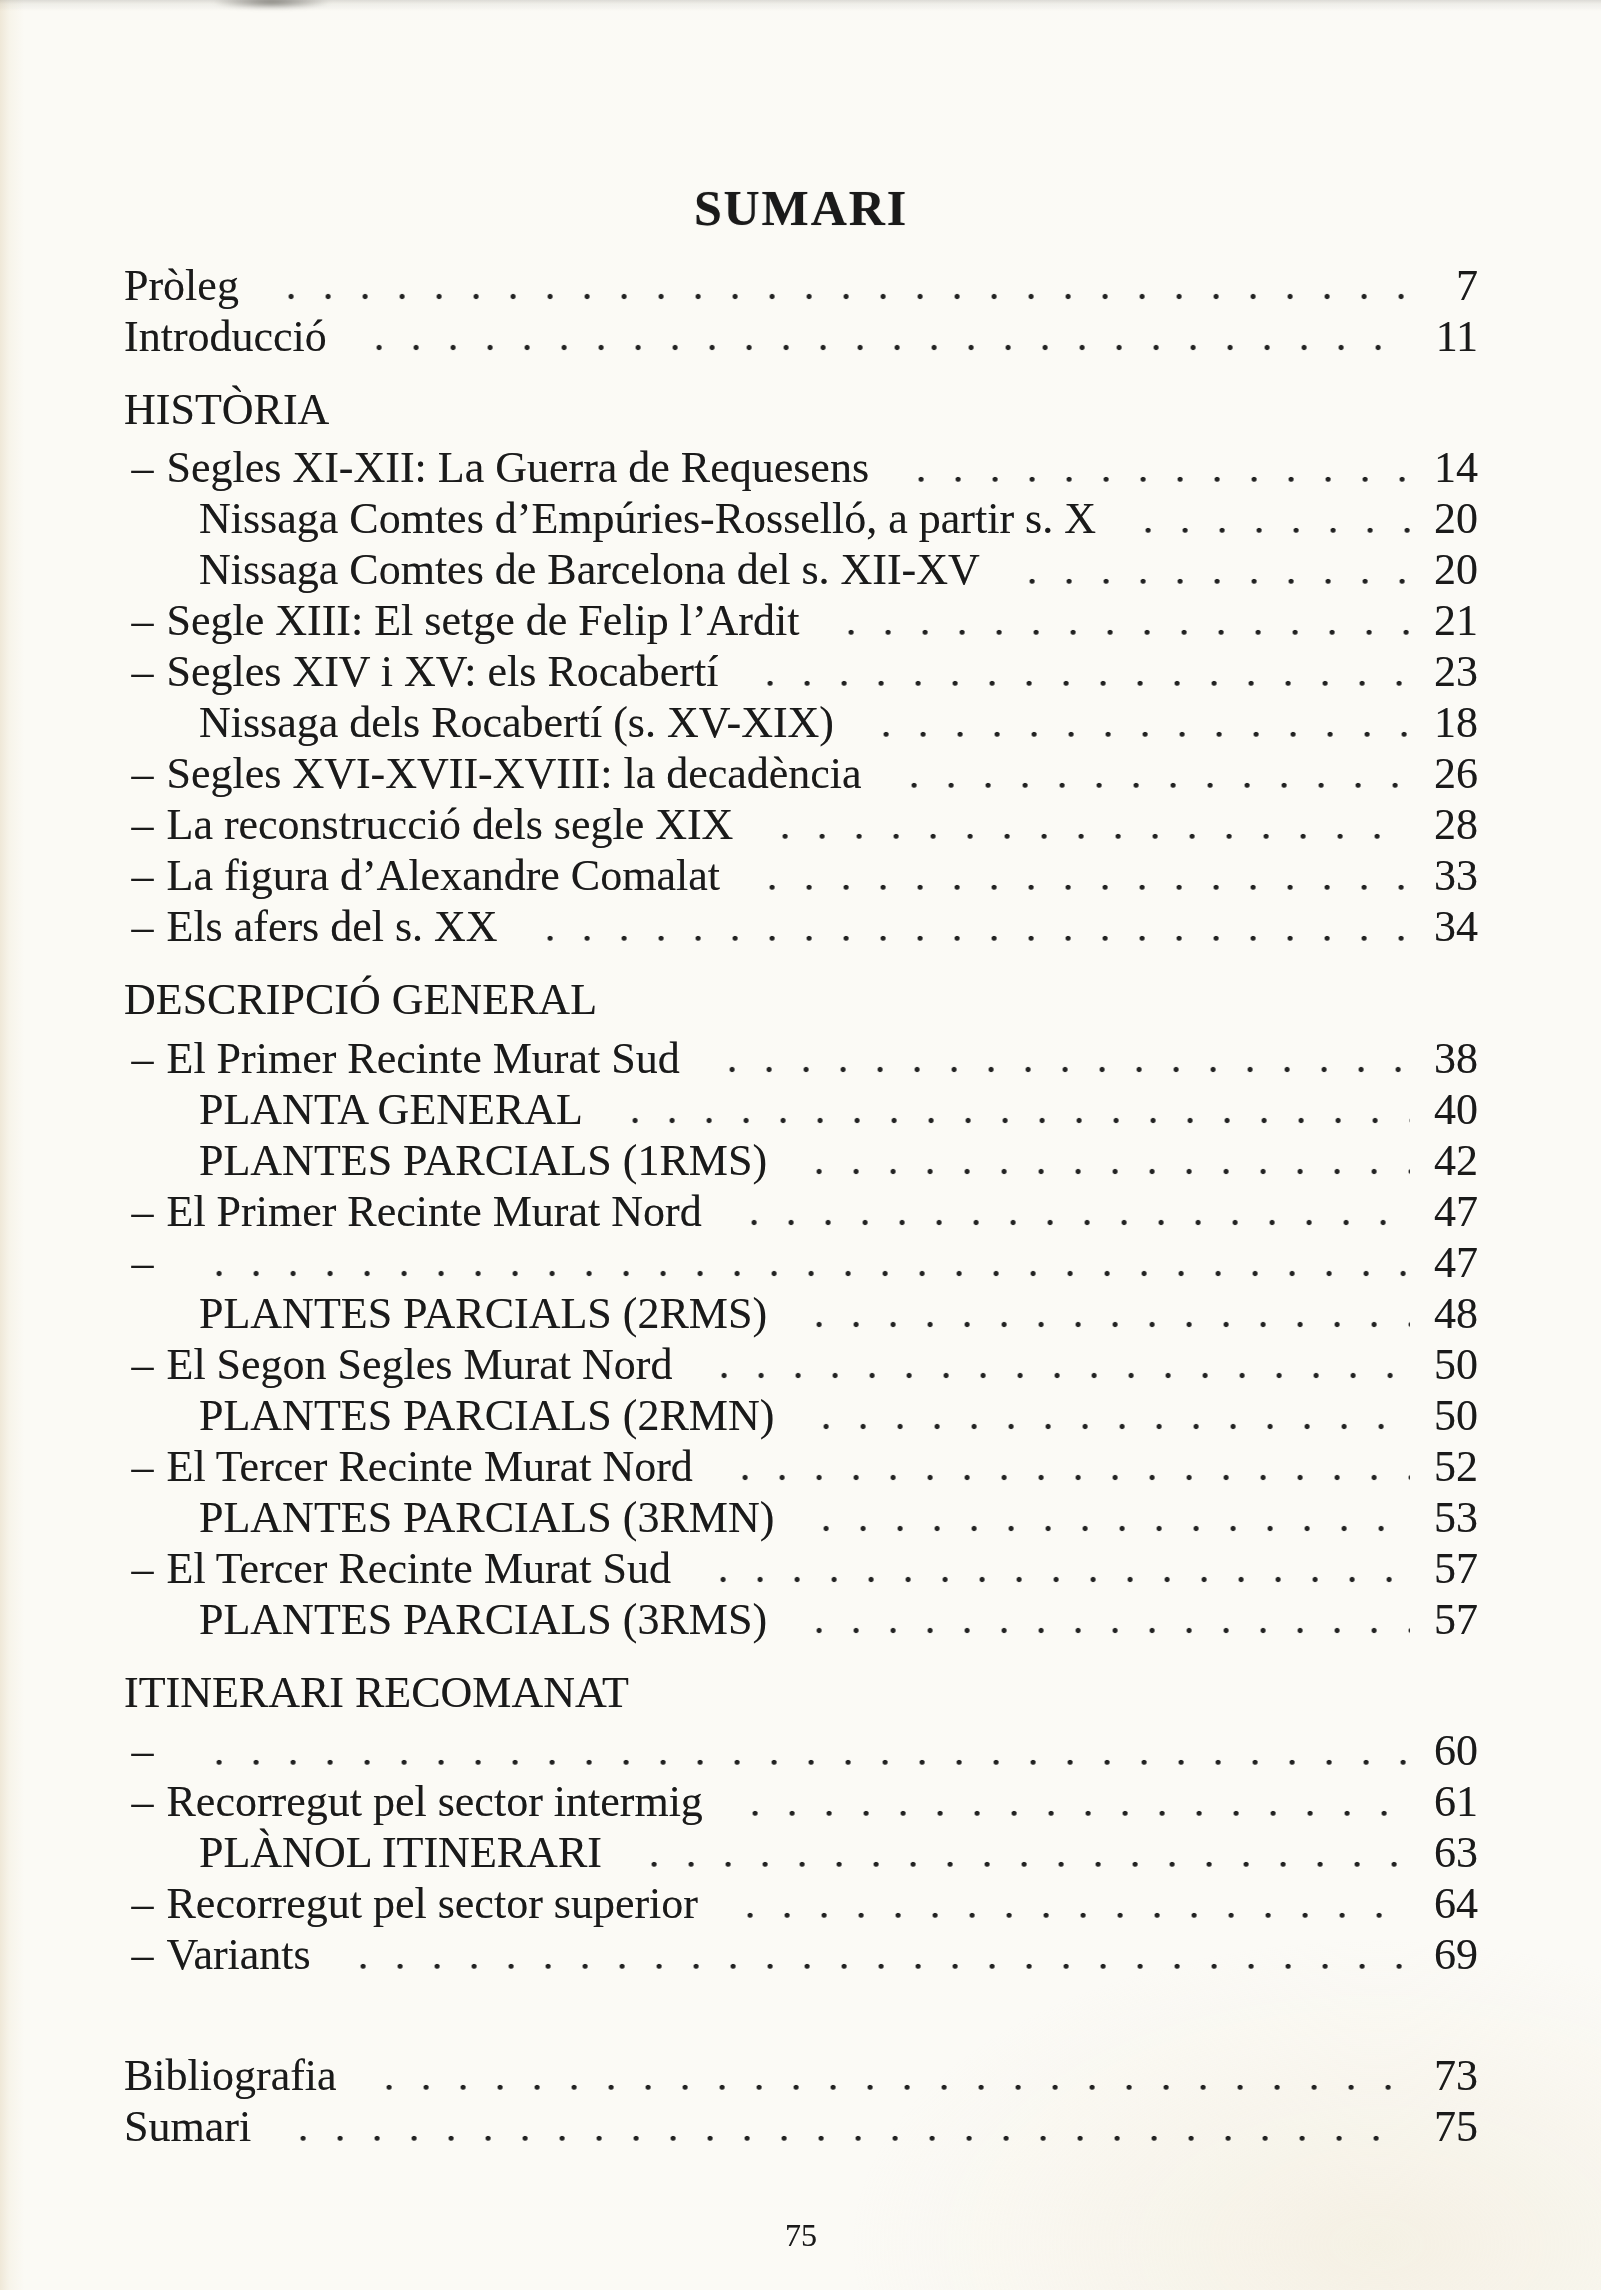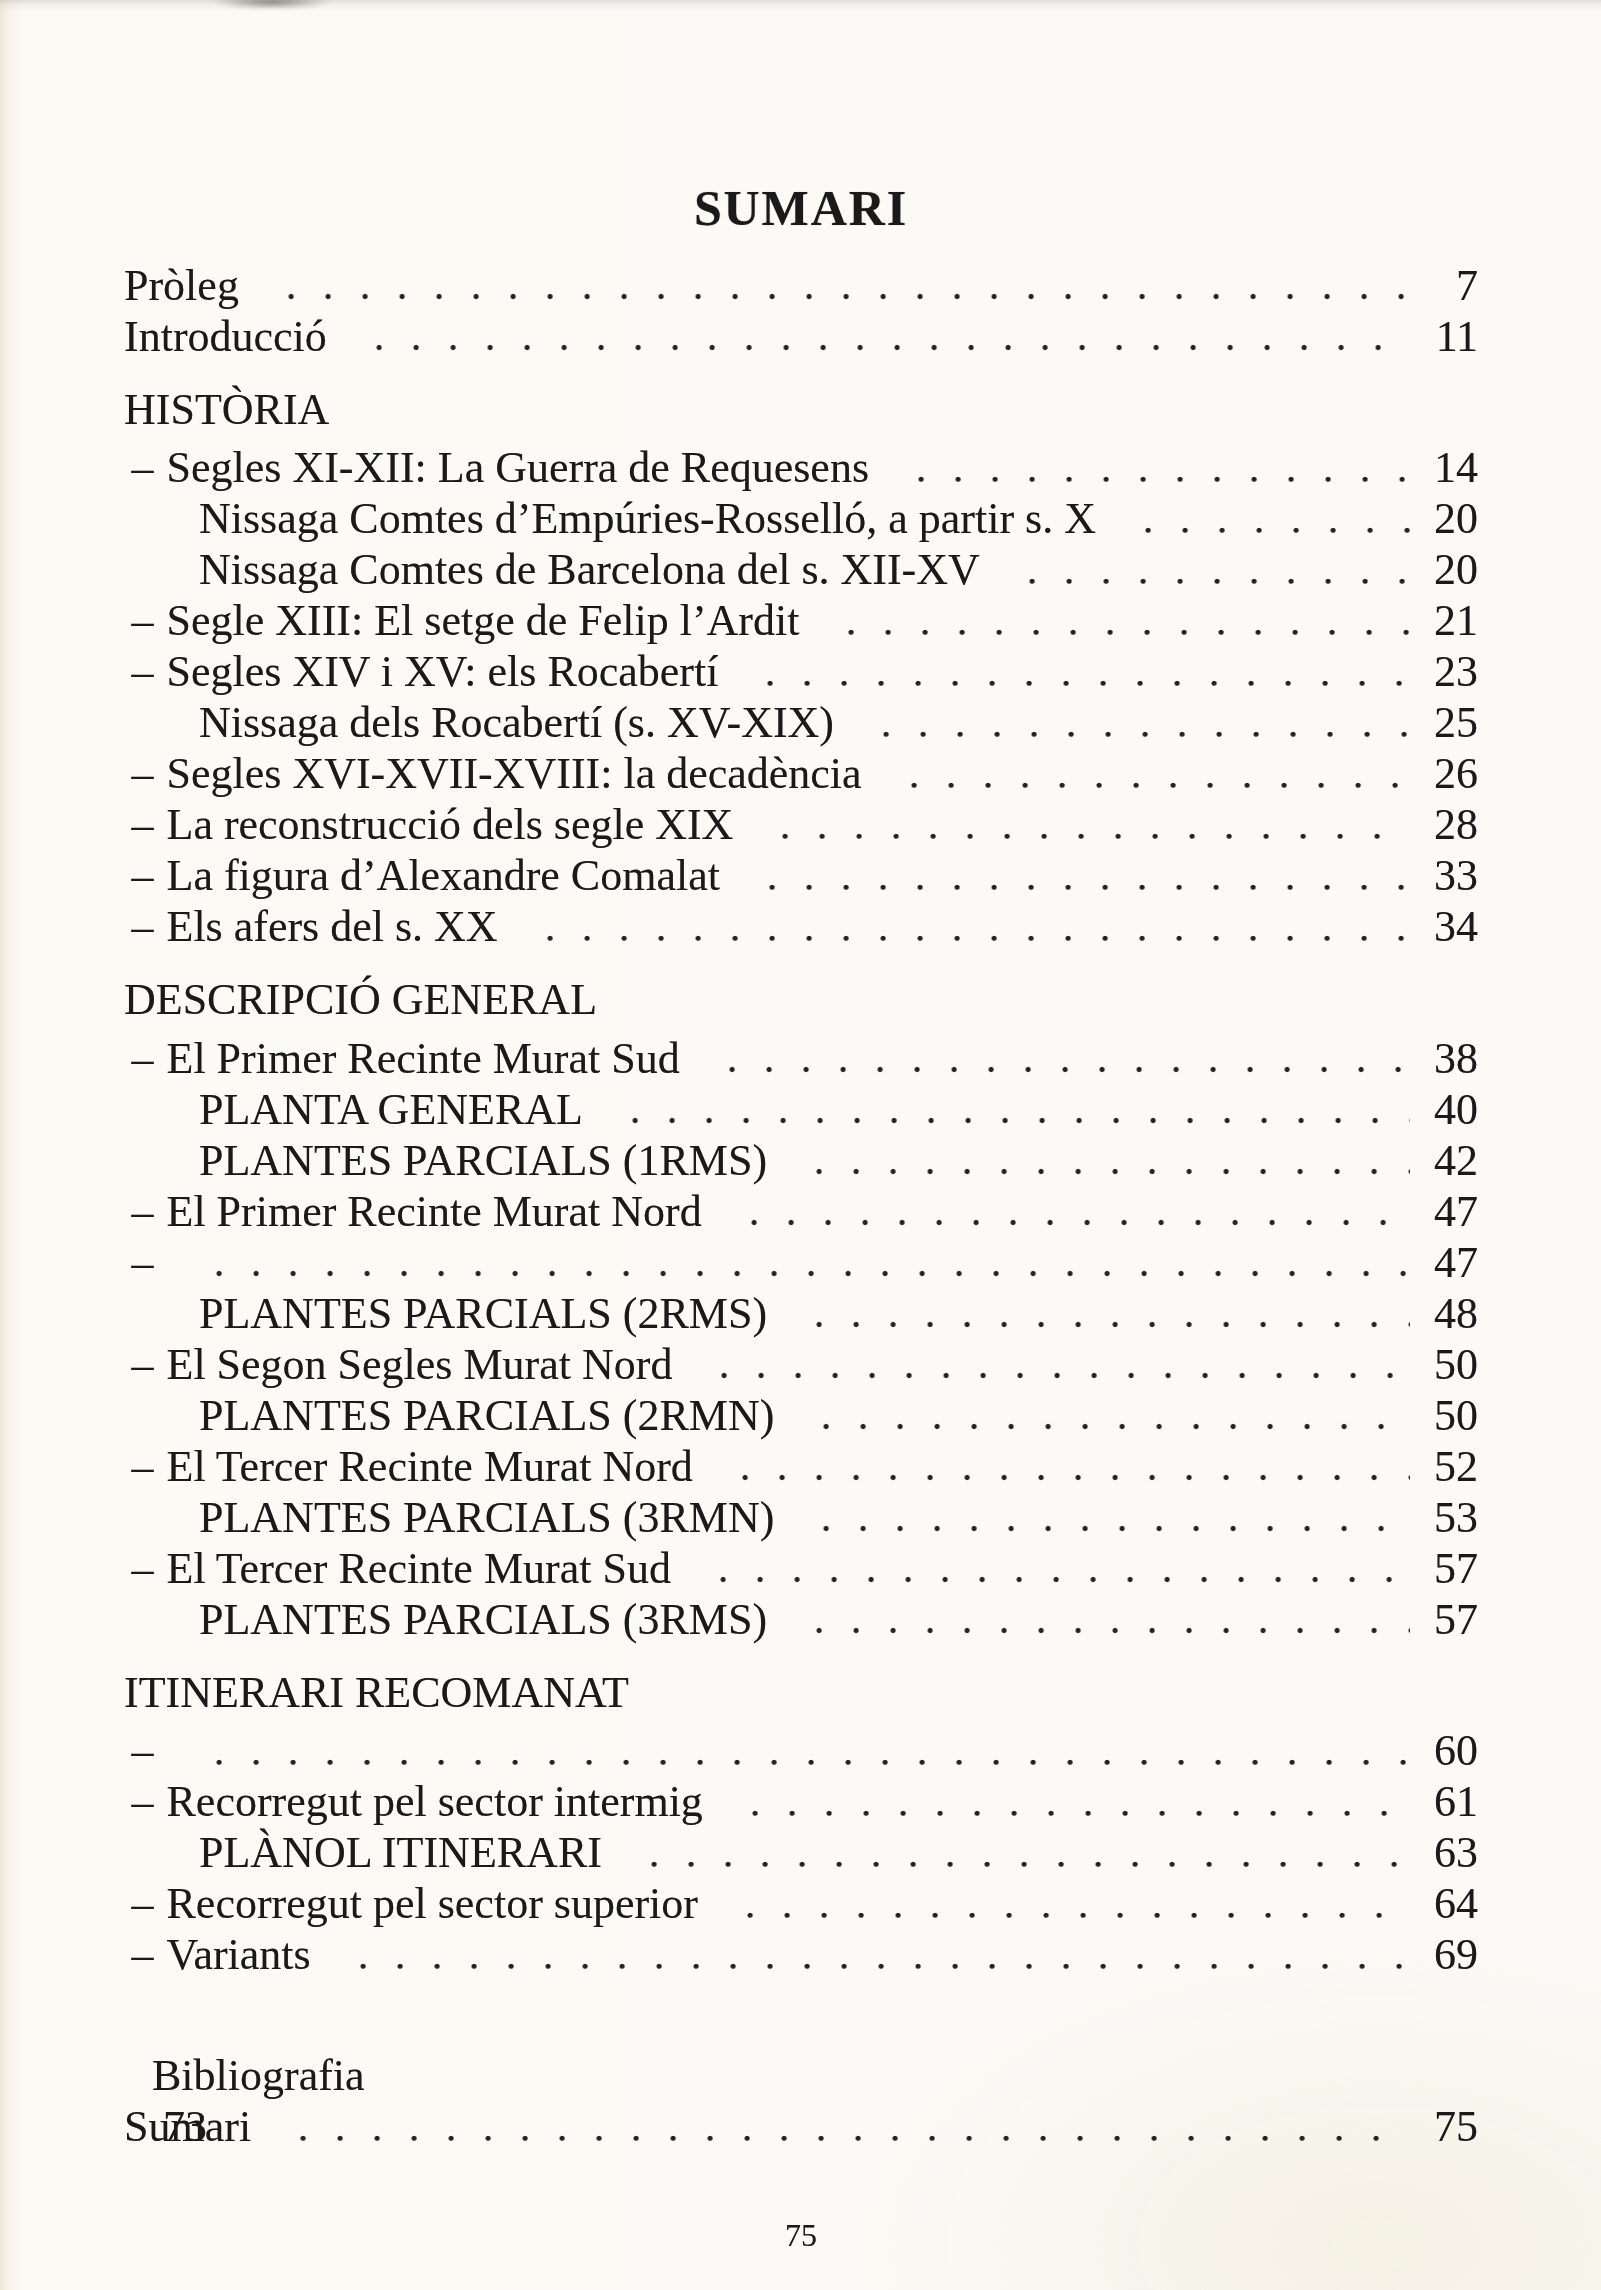--- a/index.html
+++ b/index.html
@@ -26,21 +26,21 @@
   }
   .row {
     display: flex; align-items: baseline;
     height: 51px; line-height: 51px; font-size: 44px;
     text-shadow: 0 0 0.6px rgba(20,20,20,0.40);
     white-space: nowrap;
   }
   .t-dash { padding-left: 7.5px; }
   .t-sub  { padding-left: 75px; }
   .t-section { margin-top: 22px; margin-bottom: 7.5px; }
-  .gap-before { margin-top: 70px; flex-direction: column; }
+  .gap-before { margin-top: 70px; }
   .dash { flex: 0 0 35px; }
   .label { flex: 0 0 auto; }
   .leader {
     flex: 1 1 auto; height: 8.5px; margin: 0 13px 0 28px;
     background-image: radial-gradient(circle, #222 2.2px, rgba(0,0,0,0) 2.8px);
     background-size: 37px 6.6px;
     background-repeat: repeat-x;
     background-position: left 5.6px bottom 0px;
   }
   .pagenum { flex: 0 0 auto; min-width: 55px; text-align: right; }
@@ -99,21 +99,21 @@
         <div class="row t-dash">
     <span class="dash">–</span>
     <span class="label">Segles XIV i XV: els Rocabertí</span>
     <span class="leader"></span>
     <span class="pagenum">23</span>
   </div>
         <div class="row t-sub">
 
     <span class="label">Nissaga dels Rocabertí (s. XV-XIX)</span>
     <span class="leader"></span>
-    <span class="pagenum">25</span>
+    <span class="pagenum">18</span>
   </div>
         <div class="row t-dash">
     <span class="dash">–</span>
     <span class="label">Segles XVI-XVII-XVIII: la decadència</span>
     <span class="leader"></span>
     <span class="pagenum">26</span>
   </div>
         <div class="row t-dash">
     <span class="dash">–</span>
     <span class="label">La reconstrucció dels segle XIX</span>

